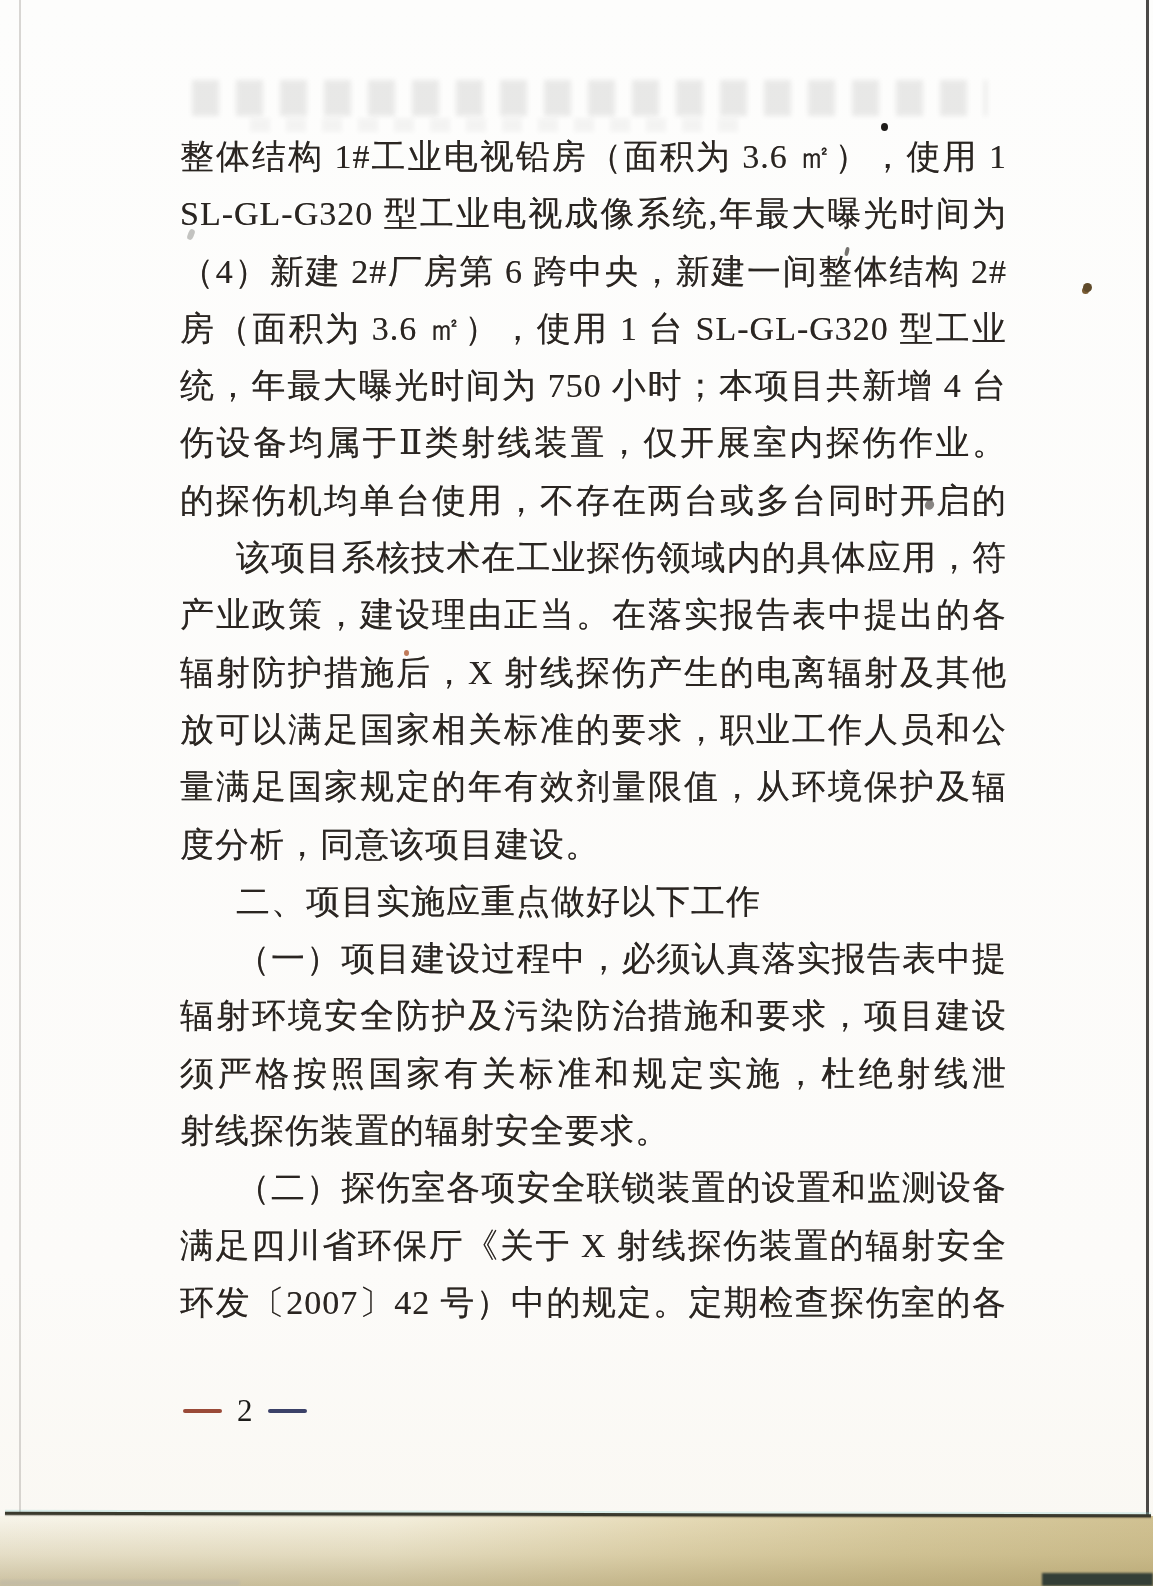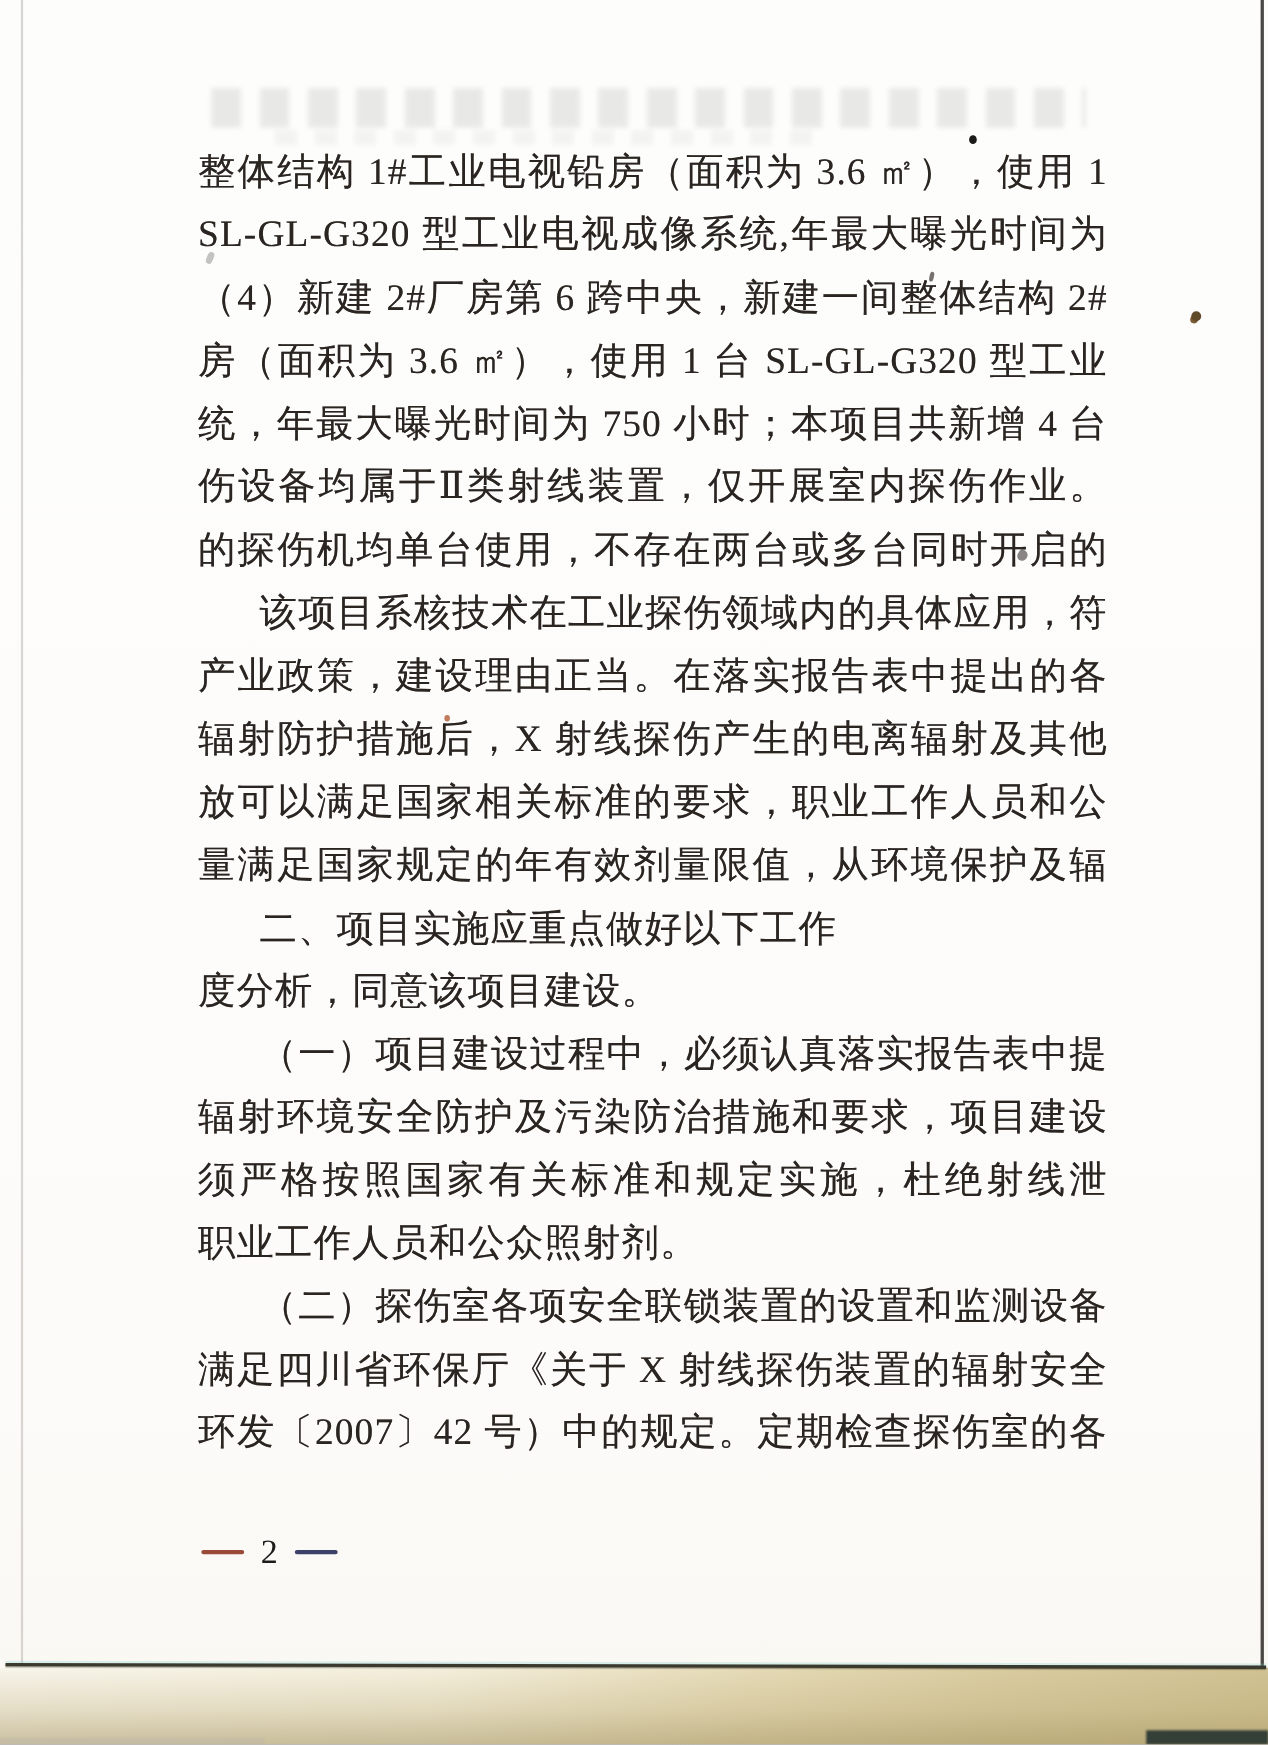--- a/index.html
+++ b/index.html
@@ -84,26 +84,26 @@
     <div class="line">（4）新建 2#厂房第 6 跨中央，新建一间整体结构 2#工业电视铅</div>
     <div class="line">房（面积为 3.6 ㎡），使用 1 台 SL-GL-G320 型工业电视成像系</div>
     <div class="line">统，年最大曝光时间为 750 小时；本项目共新增 4 台 X 射线探</div>
     <div class="line">伤设备均属于Ⅱ类射线装置，仅开展室内探伤作业。曝光室内</div>
     <div class="line end">的探伤机均单台使用，不存在两台或多台同时开启的情况。</div>
     <div class="line ind">该项目系核技术在工业探伤领域内的具体应用，符合国家</div>
     <div class="line">产业政策，建设理由正当。在落实报告表中提出的各项环保及</div>
     <div class="line">辐射防护措施后，X 射线探伤产生的电离辐射及其他污染物排</div>
     <div class="line">放可以满足国家相关标准的要求，职业工作人员和公众照射剂</div>
     <div class="line">量满足国家规定的年有效剂量限值，从环境保护及辐射安全角</div>
+    <div class="line end">度分析，同意该项目建设。</div>
     <div class="line ind end">二、项目实施应重点做好以下工作</div>
-    <div class="line end">度分析，同意该项目建设。</div>
     <div class="line ind">（一）项目建设过程中，必须认真落实报告表中提出的各项</div>
     <div class="line">辐射环境安全防护及污染防治措施和要求，项目建设与运行必</div>
     <div class="line">须严格按照国家有关标准和规定实施，杜绝射线泄露、公众及</div>
-    <div class="line end">职业工作人员和公众照射剂。</div>
+    <div class="line end">射线探伤装置的辐射安全要求。</div>
     <div class="line ind">（二）探伤室各项安全联锁装置的设置和监测设备的配备应</div>
     <div class="line">满足四川省环保厅《关于 X 射线探伤装置的辐射安全要求》(川</div>
     <div class="line">环发〔2007〕42 号）中的规定。定期检查探伤室的各项辐射安</div>
   </div>
 
   <div class="pagenum">
     <span class="dash dash-left"></span>
     <span class="num">2</span>
     <span class="dash dash-right"></span>
   </div>

